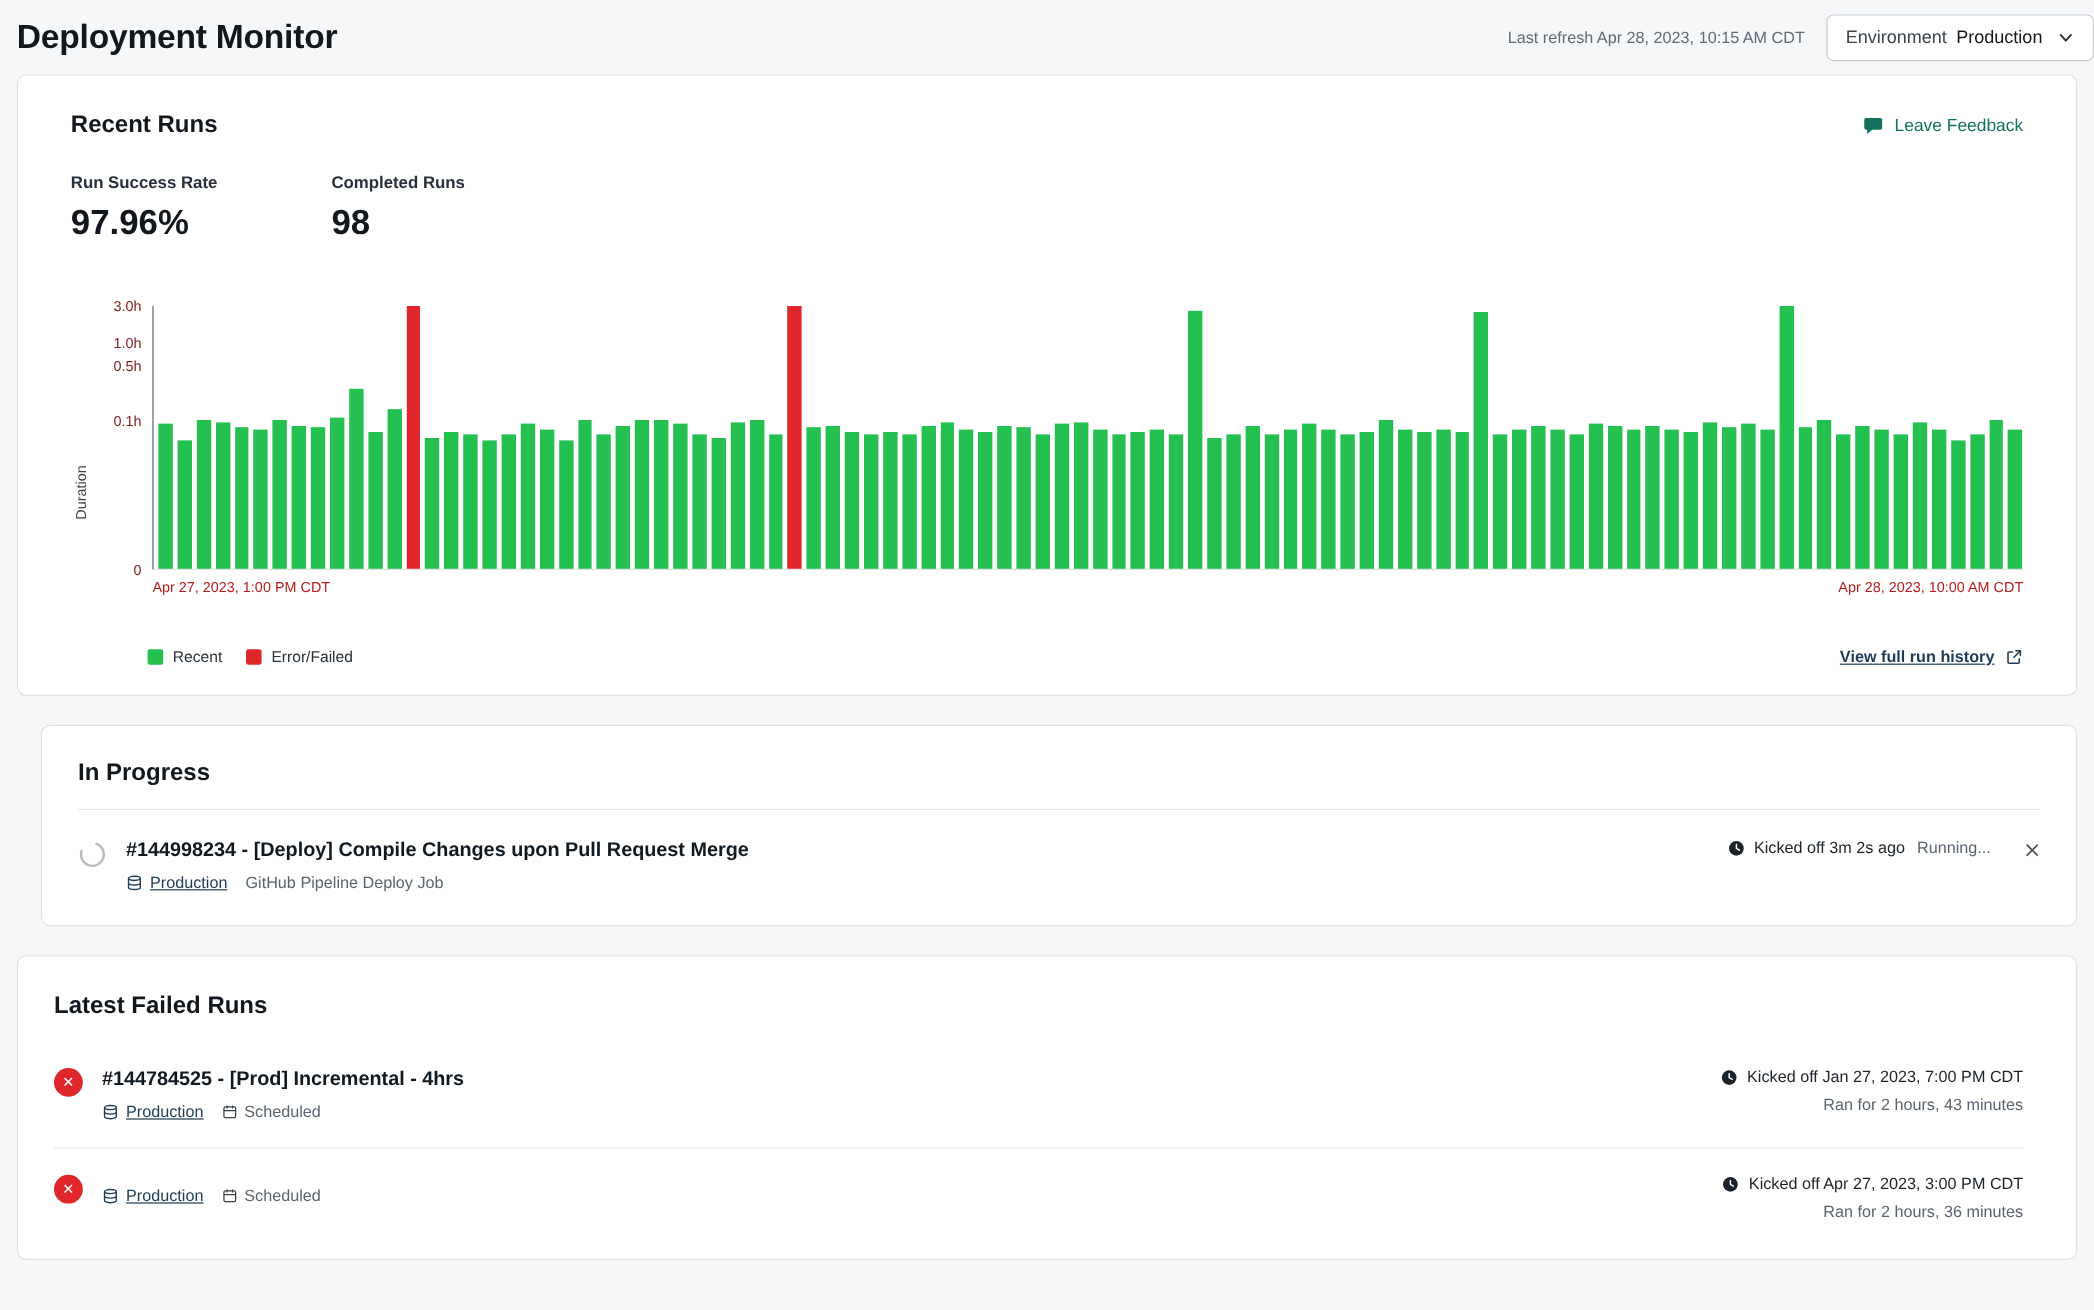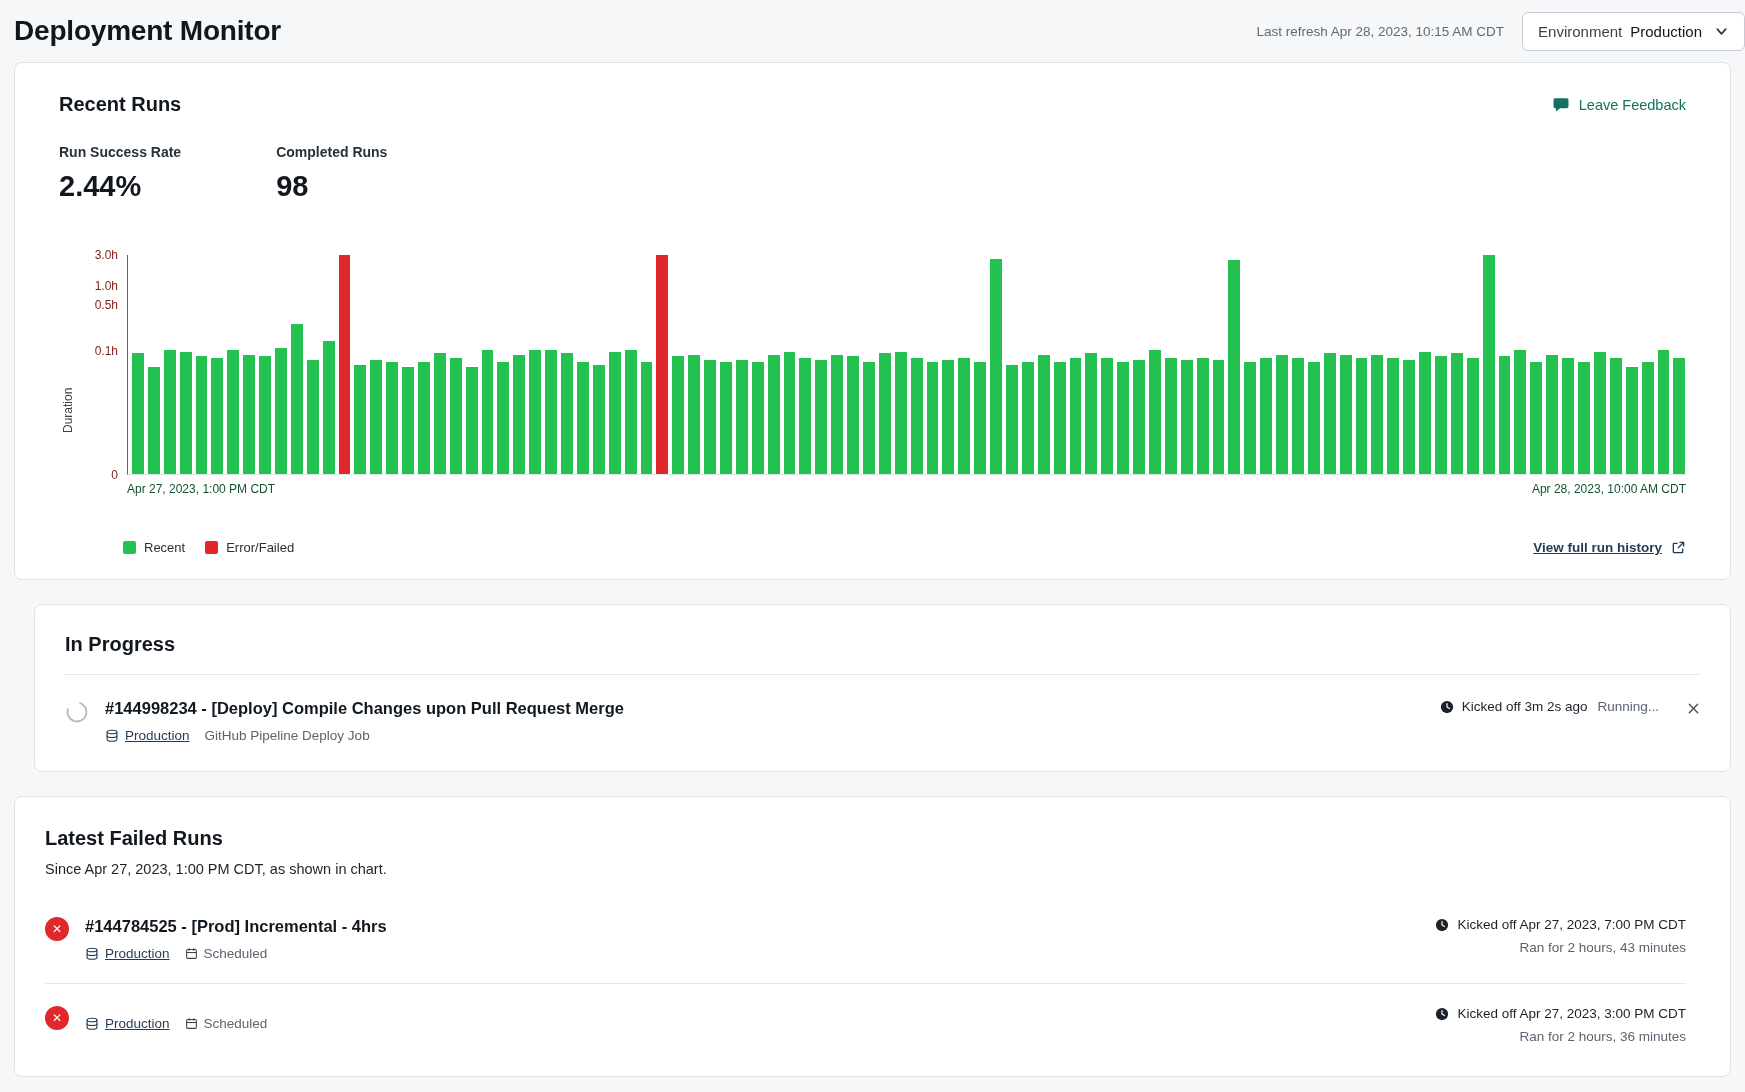--- a/index.html
+++ b/index.html
@@ -33,21 +33,21 @@
   .metric-value { font-size:29px; font-weight:600; margin-top:10px; color:#11171d; }
 
   .chart-area { display:flex; margin-top:52px; }
   .ylabel-col { width:20px; position:relative; height:220px; }
   .ylabel { position:absolute; top:50%; left:0; transform:translate(-2px,-50%) ; writing-mode:vertical-rl; rotate:180deg; font-size:12px; color:#3a4149; }
   .yaxis-col { width:48px; position:relative; height:220px; }
   .ytick { position:absolute; right:9px; transform:translateY(50%); font-size:12px; color:#7f1d1d; line-height:1; white-space:nowrap; }
   .plot-col { flex:1; }
   .bars { display:flex; align-items:flex-end; gap:4px; height:220px; border-left:1px solid #5f6569; border-bottom:1px solid #e1e4e7; padding-left:4px; }
   .bar { flex:1; min-width:0; }
-  .xlabels { display:flex; justify-content:space-between; font-size:12px; color:#14532d; margin-top:7px; }
+  .xlabels { display:flex; justify-content:space-between; font-size:12px; color:#b91c1c; margin-top:7px; }
 
   .chart-foot { display:flex; justify-content:space-between; align-items:center; margin-top:44px; margin-left:64px; }
   .legend { display:flex; gap:20px; align-items:center; }
   .legend-item { display:flex; gap:8px; align-items:center; font-size:13px; color:#28303a; }
   .swatch { width:13px; height:13px; border-radius:2px; display:inline-block; }
   .view-history { display:flex; align-items:center; gap:9px; color:#1f3b57; font-weight:700; font-size:13.5px; text-decoration:underline; cursor:pointer; }
 
   
   .row-cards { display:flex; gap:24px;margin-left:20px; }
   .row-cards .card { flex:1; padding:28px 30px 28px 30px; }
@@ -107,21 +107,21 @@
               <path d="M3.5 2.5h13a1.8 1.8 0 0 1 1.8 1.8v7.4a1.8 1.8 0 0 1-1.8 1.8H9l-4.6 3.8v-3.8H3.5a1.8 1.8 0 0 1-1.8-1.8V4.3a1.8 1.8 0 0 1 1.8-1.8z"></path>
             </svg>
         </span>
         <span>Leave Feedback</span>
       </a>
     </div>
 
     <div class="metrics">
       <div class="metric">
         <div class="metric-label">Run Success Rate</div>
-        <div class="metric-value">2.44%</div>
+        <div class="metric-value">97.96%</div>
       </div>
       <div class="metric">
         <div class="metric-label">Completed Runs</div>
         <div class="metric-value">98</div>
       </div>
     </div>
 
     <div class="chart-area">
       <div class="ylabel-col">
         <span class="ylabel">Duration</span>
@@ -309,21 +309,20 @@
               <path d="M11.5 2.5l-9 9"></path>
             </svg>
         </button>
       </div>
     </section>
 
   </div>
 
   <section class="card failed-card">
     <h2 class="card-title">Latest Failed Runs</h2>
-    <div class="failed-subtitle">Since Apr 27, 2023, 1:00 PM CDT, as shown in chart.</div>
 
     <div class="fail-rows">
       <div class="fail-row">
         <span class="fail-icon">✕</span>
         <div class="fail-main">
           <div class="run-title">#144784525 - [Prod] Incremental - 4hrs</div>
           <div class="run-sub">
             <a class="env-link">
               <span>
                 <svg width="14" height="14" viewBox="0 0 16 16" fill="none" stroke="#1f3b57" stroke-width="1.3">
@@ -348,21 +347,21 @@
           </div>
         </div>
         <div class="fail-right">
           <span class="kickoff">
             <span>
               <svg width="14" height="14" viewBox="0 0 16 16">
                   <circle cx="8" cy="8" r="7" fill="#1b222a"></circle>
                   <path d="M8 4.2V8l2.8 1.7" stroke="#fff" stroke-width="1.4" fill="none" stroke-linecap="round"></path>
                 </svg>
             </span>
-            <span>Kicked off Apr 27, 2023, 7:00 PM CDT</span>
+            <span>Kicked off Jan 27, 2023, 7:00 PM CDT</span>
           </span>
           <div class="ranfor">Ran for 2 hours, 43 minutes</div>
         </div>
       </div>
 
       <div class="fail-row">
         <span class="fail-icon">✕</span>
         <div class="fail-main">
           <div class="run-sub">
             <a class="env-link">

